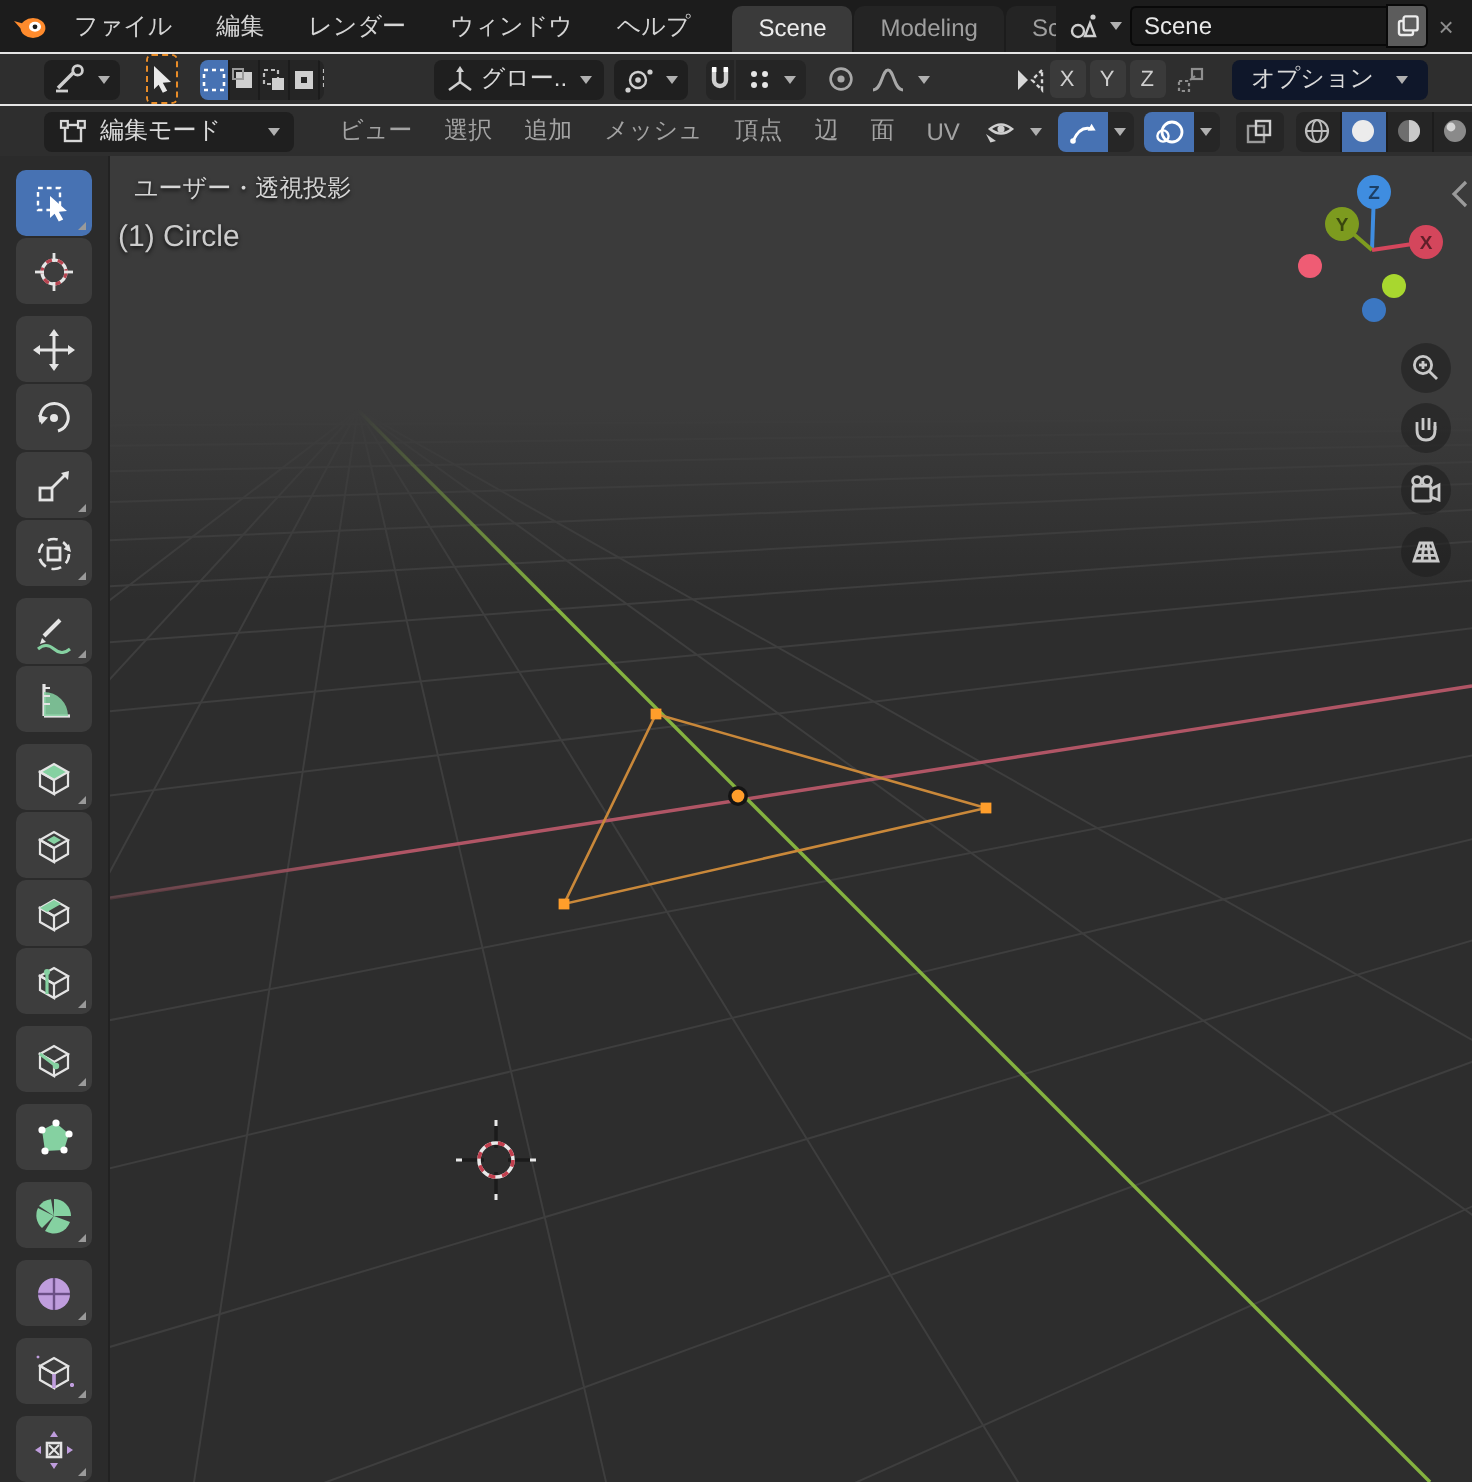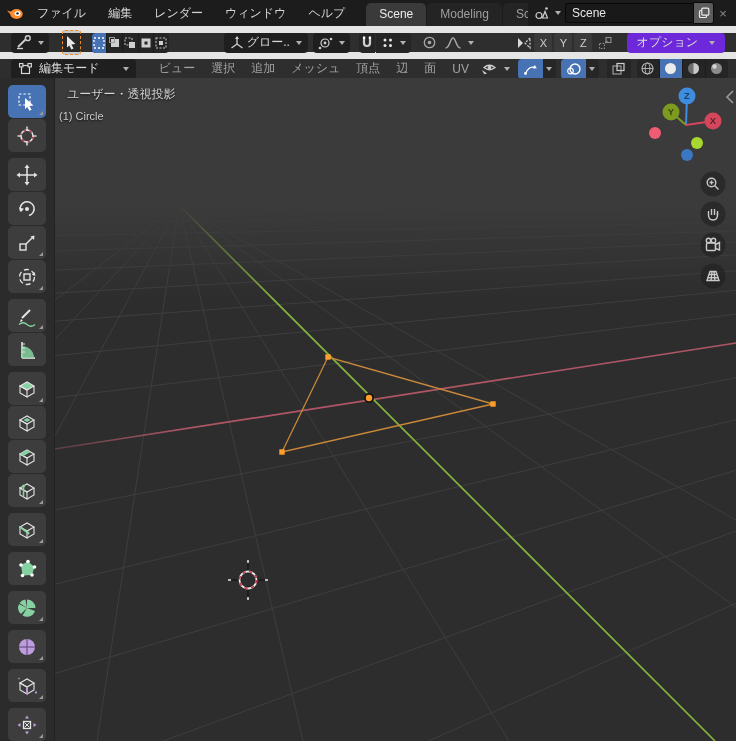--- a/index.html
+++ b/index.html
@@ -15,21 +15,21 @@
   .menubar .mitem{padding:0 11px;line-height:26px;color:#d5d5d5;cursor:default;white-space:nowrap}
   .tabs{display:flex;align-items:flex-end;height:26px;margin-left:10px;overflow:hidden}
   .tab{padding:0 13px;height:23px;line-height:23px;color:#9f9f9f;background:#242424;border-radius:5px 5px 0 0;margin-right:1px;white-space:nowrap}
   .tab.active{background:#3a3a3a;color:#ececec}
   .scene-widget{margin-left:2px;display:flex;align-items:center;height:36px}
   .scene-browse{display:flex;align-items:center;gap:2px;padding:0 4px;height:20px}
   .scene-field{display:flex;align-items:center;width:128px;height:20px;background:#191919;border:1px solid #090909;border-right:none;border-radius:3px 0 0 3px;padding:0 6px;box-sizing:border-box;color:#e8e8e8}
   .scene-new{width:19px;height:20px;background:#5c5c5c;border:1px solid #090909;border-radius:0 3px 3px 0;display:grid;place-items:center}
   .scene-del{width:18px;height:20px;display:grid;place-items:center;color:#8d8d8d;font-size:13px}
   .chev{width:0;height:0;border-left:3.5px solid transparent;border-right:3.5px solid transparent;border-top:4px solid #b0b0b0;margin-left:3px;flex:0 0 auto}
-  .hdr{height:26px;background:#2e2e2e;display:flex;align-items:center;padding:0 11px;box-sizing:border-box;border-top:7px solid #e5e5e5}
+  .hdr{height:26px;background:#2e2e2e;display:flex;align-items:center;padding:0 22px;box-sizing:border-box;border-top:1px solid #e5e5e5}
   .pill{display:flex;align-items:center;gap:3px;background:#1f1f1f;border-radius:4px;height:20px;padding:0 6px;color:#dadada;white-space:nowrap}
   .iconbtn{width:24px;height:20px;display:grid;place-items:center;border-radius:3px}
   .seg{display:flex;background:#252525;border-radius:4px;overflow:hidden}
   .seg .s{width:22px;height:20px;display:grid;place-items:center;border-right:1px solid #1c1c1c}
   .seg .s:last-child{border-right:none}
   .seg .s.on{background:#4772b3}
   .tool-active{width:25px;height:23px;display:grid;place-items:center;border:1px dashed #e88c28;border-radius:3px;background:rgba(0,0,0,.12)}
   .axisbtn{width:18px;height:19px;display:grid;place-items:center;background:#3a3a3a;border-radius:3px;color:#cfcfcf;margin-left:2px;font-size:11px}
   .bluetgl{display:flex;height:20px}
   .bluetgl .b{width:25px;background:#4772b3;border-radius:4px 0 0 4px;display:grid;place-items:center}
@@ -39,21 +39,21 @@
   .main{display:flex;height:663px}
   .toolstrip{width:55px;background:#2b2b2b;border-right:1px solid #222;box-sizing:border-box;padding-top:7px;display:flex;flex-direction:column;align-items:center;overflow:hidden}
   .toolbtn{width:38px;height:33px;flex:0 0 33px;background:#3d3d3d;border-radius:5px;margin-bottom:1px;display:grid;place-items:center;position:relative}
   .toolbtn.gap{margin-top:5px}
   .toolbtn.active{background:#4772b3}
   .toolbtn.more:after{content:"";position:absolute;right:3px;bottom:3px;border-left:4px solid transparent;border-bottom:4px solid #9a9a9a}
   .viewport{position:relative;flex:1;background:#2d2d2d}
   .viewport svg{position:absolute;inset:0}
   .vp-text{position:absolute;left:4px;top:8px;pointer-events:none;text-shadow:0 1px 2px rgba(0,0,0,.75)}
   .vp-text .l1{font-size:12px;color:#d6d6d6;margin-left:8px}
-  .vp-text .l2{font-size:11px;color:#cccccc;margin-top:7px}
+  .vp-text .l2{font-size:15px;color:#cccccc;margin-top:7px}
   .spacer{flex:0 0 auto}
 </style>
 </head>
 <body>
 
 <div class="topbar">
   <span class="logo">
     <svg width="18" height="15" viewBox="0 0 18 15">
       <ellipse cx="10.5" cy="8" rx="6.2" ry="5" fill="#ff8b2d"></ellipse>
       <ellipse cx="11.5" cy="7.4" rx="3" ry="2.5" fill="#fff"></ellipse>
@@ -212,21 +212,21 @@
       <span class="axisbtn">Z</span>
     </span>
   <span class="iconbtn" style="margin-left:5px">
     <svg width="15" height="14" viewBox="0 0 15 14">
       <rect x="8" y="1.5" width="5" height="5" fill="none" stroke="#8f8f8f" stroke-width="1.1"></rect>
       <rect x="1.5" y="7.5" width="5" height="5" fill="none" stroke="#8f8f8f" stroke-width="1.1" stroke-dasharray="1.6 1.4"></rect>
       <line x1="7" y1="7" x2="9.5" y2="5" stroke="#8f8f8f" stroke-width="1.1"></line>
     </svg>
   </span>
 
-  <span class="pill" style="margin-left:13px;background:#6d28d9;padding:0 10px">
+  <span class="pill" style="margin-left:13px;background:#0f172a;padding:0 10px">
     <span>オプション</span>
     <span class="chev" style="margin-left:8px"></span>
   </span>
 </div>
 
 <div class="hdr">
   <span class="pill" style="padding:0 7px">
     <svg width="15" height="14" viewBox="0 0 15 14">
       <rect x="3.5" y="3.5" width="8" height="8" fill="none" stroke="#d8d8d8" stroke-width="1.2"></rect>
       <rect x="1.5" y="1.5" width="3.4" height="3.4" fill="#2e2e2e" stroke="#d8d8d8" stroke-width="1.1"></rect>

